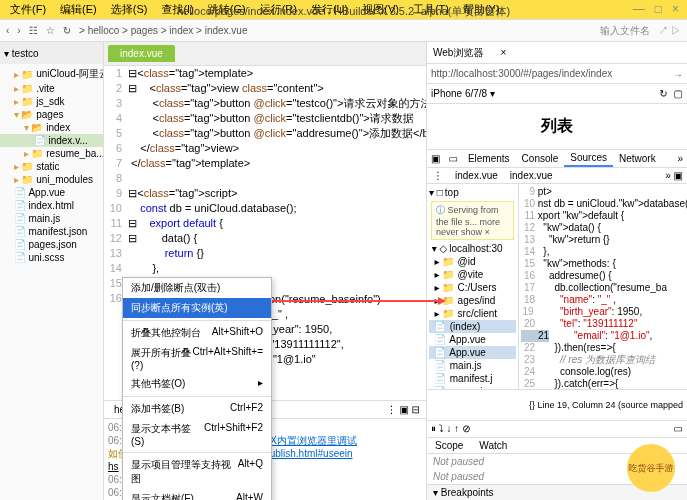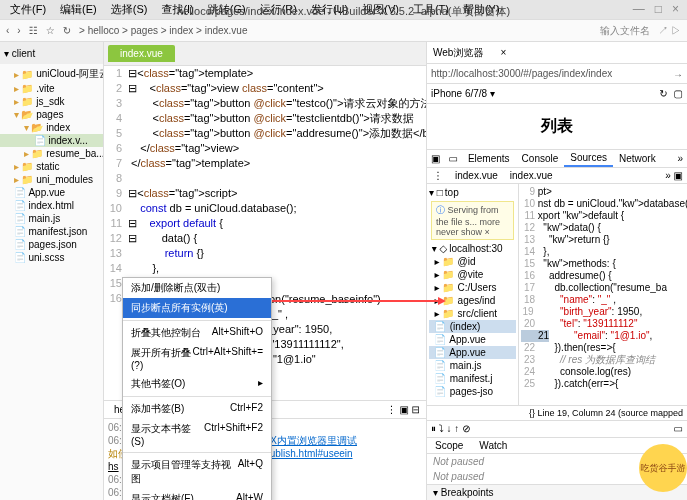--- a/index.html
+++ b/index.html
@@ -1,17 +1,17 @@
 <!DOCTYPE html>
 <html><head>
 <meta charset="utf-8">
 <style>
 * { margin: 0; padding: 0; box-sizing: border-box; font-family: "Microsoft YaHei", sans-serif; }
 body { font-size: 11px; background: #fff; width: 687px; height: 500px; overflow: hidden; position: relative; }
-.menubar { height: 20px; background: #e5e5e5; border-bottom: 1px solid #ddd; display: flex; padding: 0 4px; gap: 2px; }
+.menubar { height: 20px; background: #fde047; border-bottom: 1px solid #ddd; display: flex; padding: 0 4px; gap: 2px; }
 .menubar span { padding: 2px 6px; cursor: pointer; }
 .toolbar { height: 22px; background: #fafafa; border-bottom: 1px solid #ddd; display: flex; align-items: center; padding: 0 6px; gap: 8px; font-size: 10px; color: #555; }
 .title-right { position: absolute; right: 8px; top: 2px; display: flex; gap: 10px; font-size: 12px; color: #888; }
 .app-title { position: absolute; left: 50%; top: 4px; transform: translateX(-50%); font-size: 11px; color: #444; }
 .main { display: flex; height: 458px; }
 .sidebar { width: 104px; border-right: 1px solid #ddd; background: #fafafa; overflow: hidden; font-size: 10px; }
 .side-head { height: 22px; background: #eee; display: flex; align-items: center; padding: 0 4px; gap: 4px; }
 .tree { padding: 2px 0; }
 .tree-item { display: flex; align-items: center; padding: 1px 0 1px 4px; gap: 2px; white-space: nowrap; overflow: hidden; }
 .tree-item.sub1 { padding-left: 14px; } .tree-item.sub2 { padding-left: 24px; } .tree-item.sub3 { padding-left: 34px; }
@@ -45,21 +45,21 @@
 .dt-bottom { border-top: 1px solid #ddd; }
 .dt-panel-head { background: #f5f5f5; padding: 2px 6px; border-top: 1px solid #ddd; }
 .dt-panel-body { padding: 2px 6px; color: #888; font-style: italic; }
 .console { height: 100px; border-top: 1px solid #ddd; font-size: 10px; overflow: hidden; background: #fff; }
 .console-tabs { display: flex; border-bottom: 1px solid #ddd; height: 18px; align-items: center; }
 .console-tab { padding: 2px 10px; }
 .console-body { font-family: Consolas, monospace; padding: 2px 4px; line-height: 13px; }
 .ts { color: #888; }
 .warn { color: #b8860b; }
 .link { color: #06c; text-decoration: underline; }
-.logo-bottom { position: absolute; right: 0; bottom: 8px; width: 48px; height: 48px; border-radius: 50%; background: #ffd54f; display: flex; align-items: center; justify-content: center; font-size: 9px; color: #8b4513; text-align: center; }
+.logo-bottom { position: absolute; right: 12px; bottom: 8px; width: 48px; height: 48px; border-radius: 50%; background: #ffd54f; display: flex; align-items: center; justify-content: center; font-size: 9px; color: #8b4513; text-align: center; }
 .toolbar-right { margin-left: auto; color: #888; }
 .breadcrumb { font-size: 10px; color: #555; }
 .red-arrow { position: absolute; left: 264px; top: 300px; width: 176px; height: 2px; background: #f44; z-index: 40; }
 .red-arrow::after { content: ""; position: absolute; right: -6px; top: -3px; border-left: 8px solid #f44; border-top: 4px solid transparent; border-bottom: 4px solid transparent; }
 .hl-line-21 { background: #bcd; display: inline-block; width: 28px; text-align: right; }
 .scope-bar { display: flex; border-bottom: 1px solid #ddd; font-size: 10px; }
 .scope-bar span { padding: 2px 8px; }
 </style>
 </head>
 <body>
@@ -90,21 +90,21 @@
   <span>☷</span>
   <span>☆</span>
   <span>↻</span>
   <span class="breadcrumb">&gt; helloco &gt; pages &gt; index &gt; index.vue</span>
   <span class="toolbar-right">输入文件名 &nbsp; ↗ ▷</span>
 </div>
 
 <div class="main">
   <div class="sidebar">
     <div class="side-head">
-        <span>▾ <span>client</span></span>
+        <span>▾ <span>testco</span></span>
       </div>
     <div class="tree" id="tree">
         <div class="tree-item sub1"><span class="folder-ic">▸ 📁</span> uniCloud-阿里云</div>
         <div class="tree-item sub1"><span class="folder-ic">▸ 📁</span> .vite</div>
         <div class="tree-item sub1"><span class="folder-ic">▸ 📁</span> js_sdk</div>
         <div class="tree-item sub1"><span class="folder-ic">▾ 📂</span> pages</div>
         <div class="tree-item sub2"><span class="folder-ic">▾ 📂</span> index</div>
         <div class="tree-item sub3" style="background: rgb(212, 230, 200);"><span class="folder-ic">📄</span> index.v...</div>
         <div class="tree-item sub2"><span class="folder-ic">▸ 📁</span> resume_ba...</div>
         <div class="tree-item sub1"><span class="folder-ic">▸ 📁</span> static</div>
@@ -226,21 +226,21 @@
             <div class="dt-codeline"><span style="display:inline-block;width:14px;text-align:right;color:#aaa">18</span>         <span class="str">"name"</span>: <span class="str">"_"</span> ,</div>
             <div class="dt-codeline"><span style="display:inline-block;width:14px;text-align:center;color:#aaa">19</span>         <span class="str">"birth_year"</span>: 1950,</div>
             <div class="dt-codeline"><span style="display:inline-block;width:14px;text-align:right;color:#aaa">20</span>         <span class="str">"tel"</span>: <span class="str">"139111112"</span></div>
             <div class="dt-codeline"><span class="hl-line-21">21</span>         <span class="str">"email"</span>: <span class="str">"1@1.io"</span>,</div>
             <div class="dt-codeline"><span style="display:inline-block;width:14px;text-align:right;color:#aaa">22</span>       }).then(res=&gt;{</div>
             <div class="dt-codeline"><span style="display:inline-block;width:14px;text-align:right;color:#aaa">23</span>         <span style="color:#888;font-style:italic">// res 为数据库查询结</span></div>
             <div class="dt-codeline"><span style="display:inline-block;width:14px;text-align:right;color:#aaa">24</span>         console.log(res)</div>
             <div class="dt-codeline"><span style="display:inline-block;width:14px;text-align:right;color:#aaa">25</span>       }).catch(err=&gt;{</div>
           </div>
       </div>
-      <div style="border-top:1px solid #ddd;padding:2px 4px;font-size:9px;text-align:right">{} <span>Line 19, Column 24  (source mapped</span></div>
+      <div style="border-top:1px solid #ddd;padding:10px 4px;font-size:9px;text-align:right">{} <span>Line 19, Column 24  (source mapped</span></div>
       <div class="dt-bottom">
         <div style="display:flex;padding:2px 4px;border-bottom:1px solid #ddd">
           <span>⏸</span>&nbsp;
           <span>⤵</span>&nbsp;
           <span>↓</span>&nbsp;
           <span>↑</span>&nbsp;
           <span>⊘</span>
           <span style="margin-left:auto">▭</span>
         </div>
         <div class="scope-bar">

